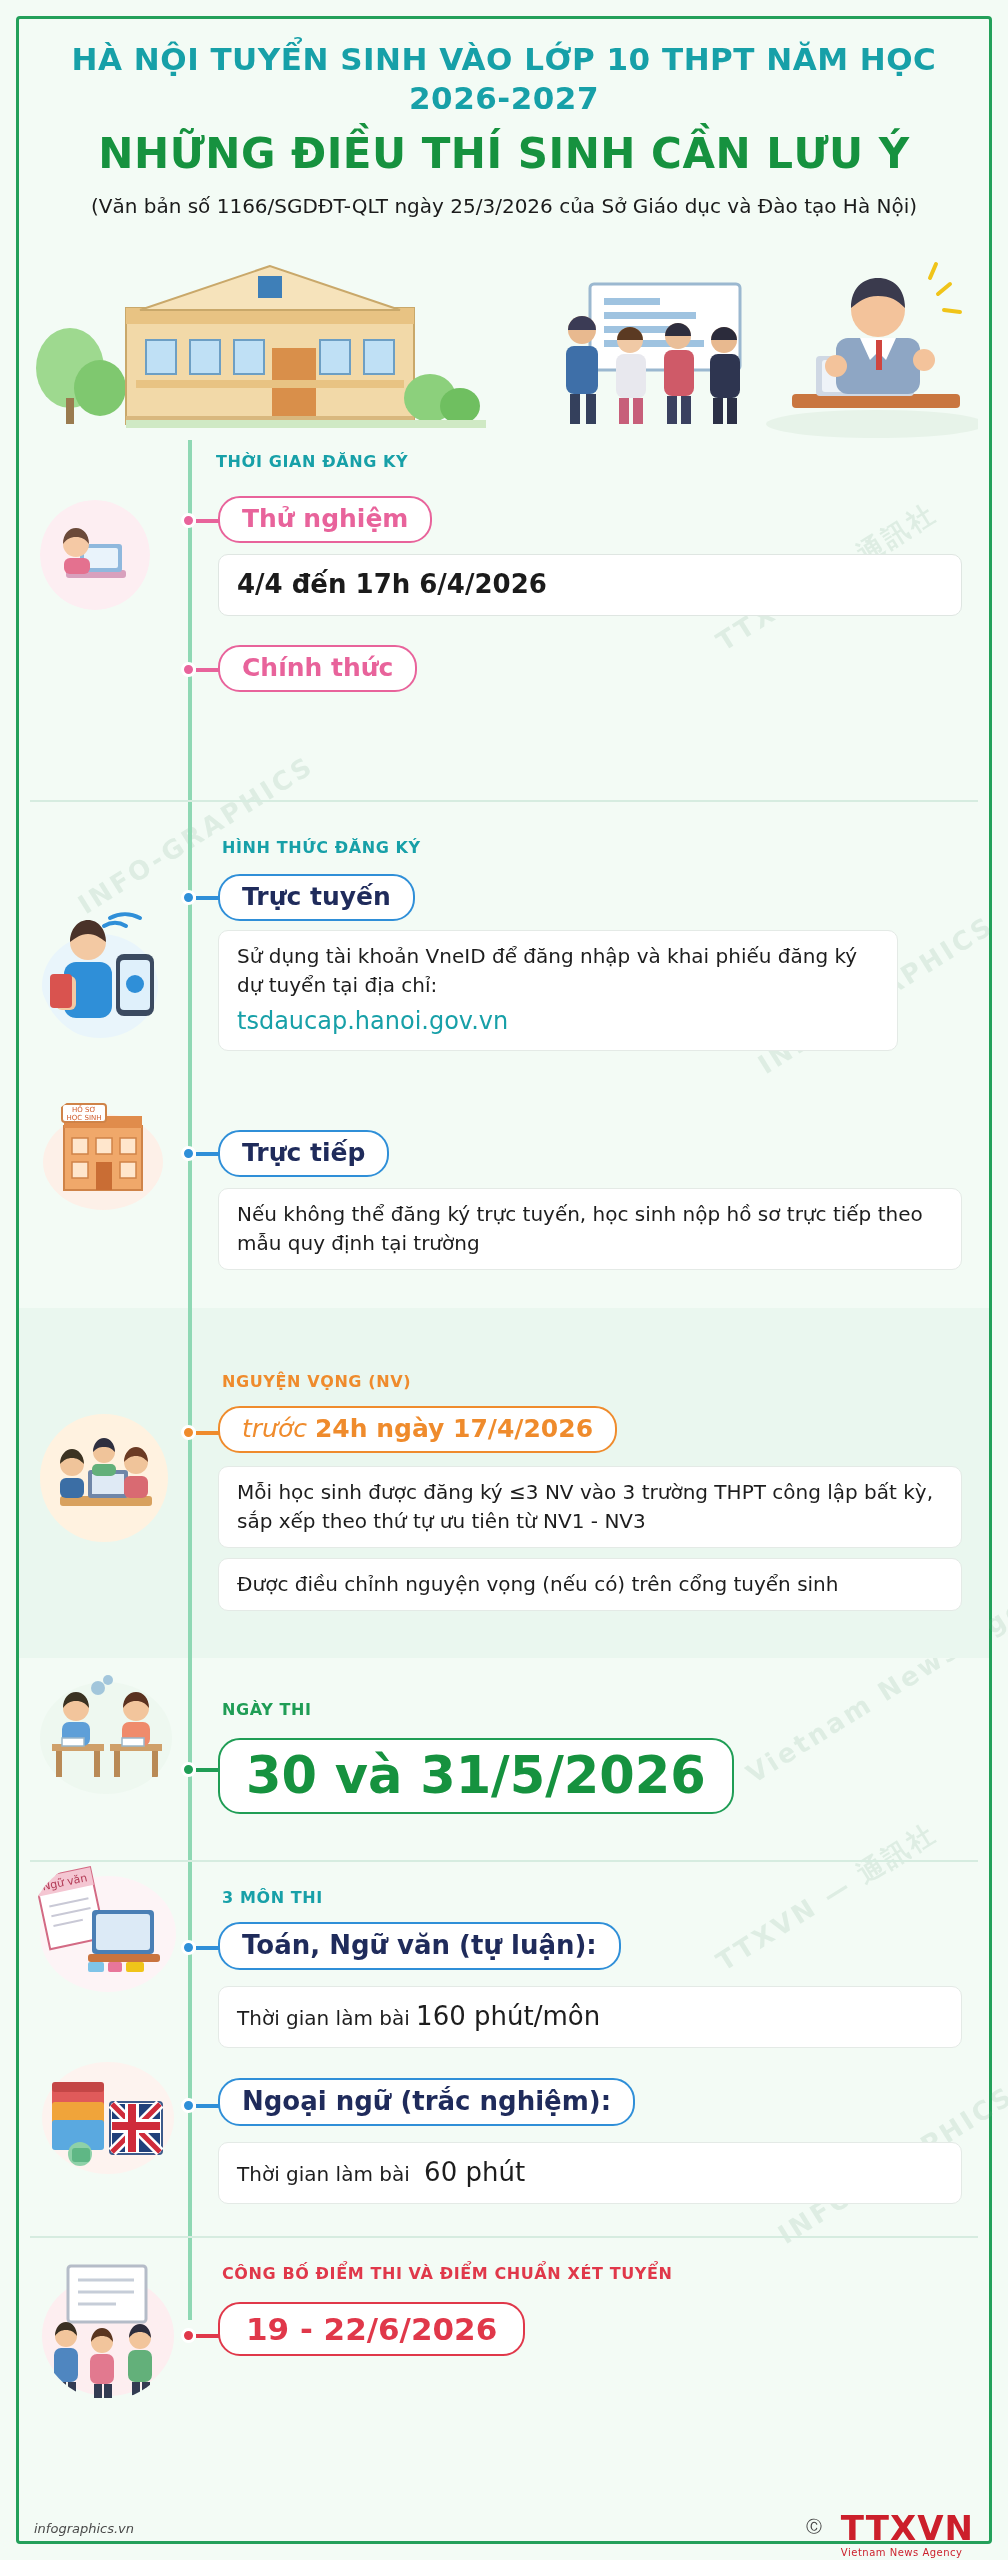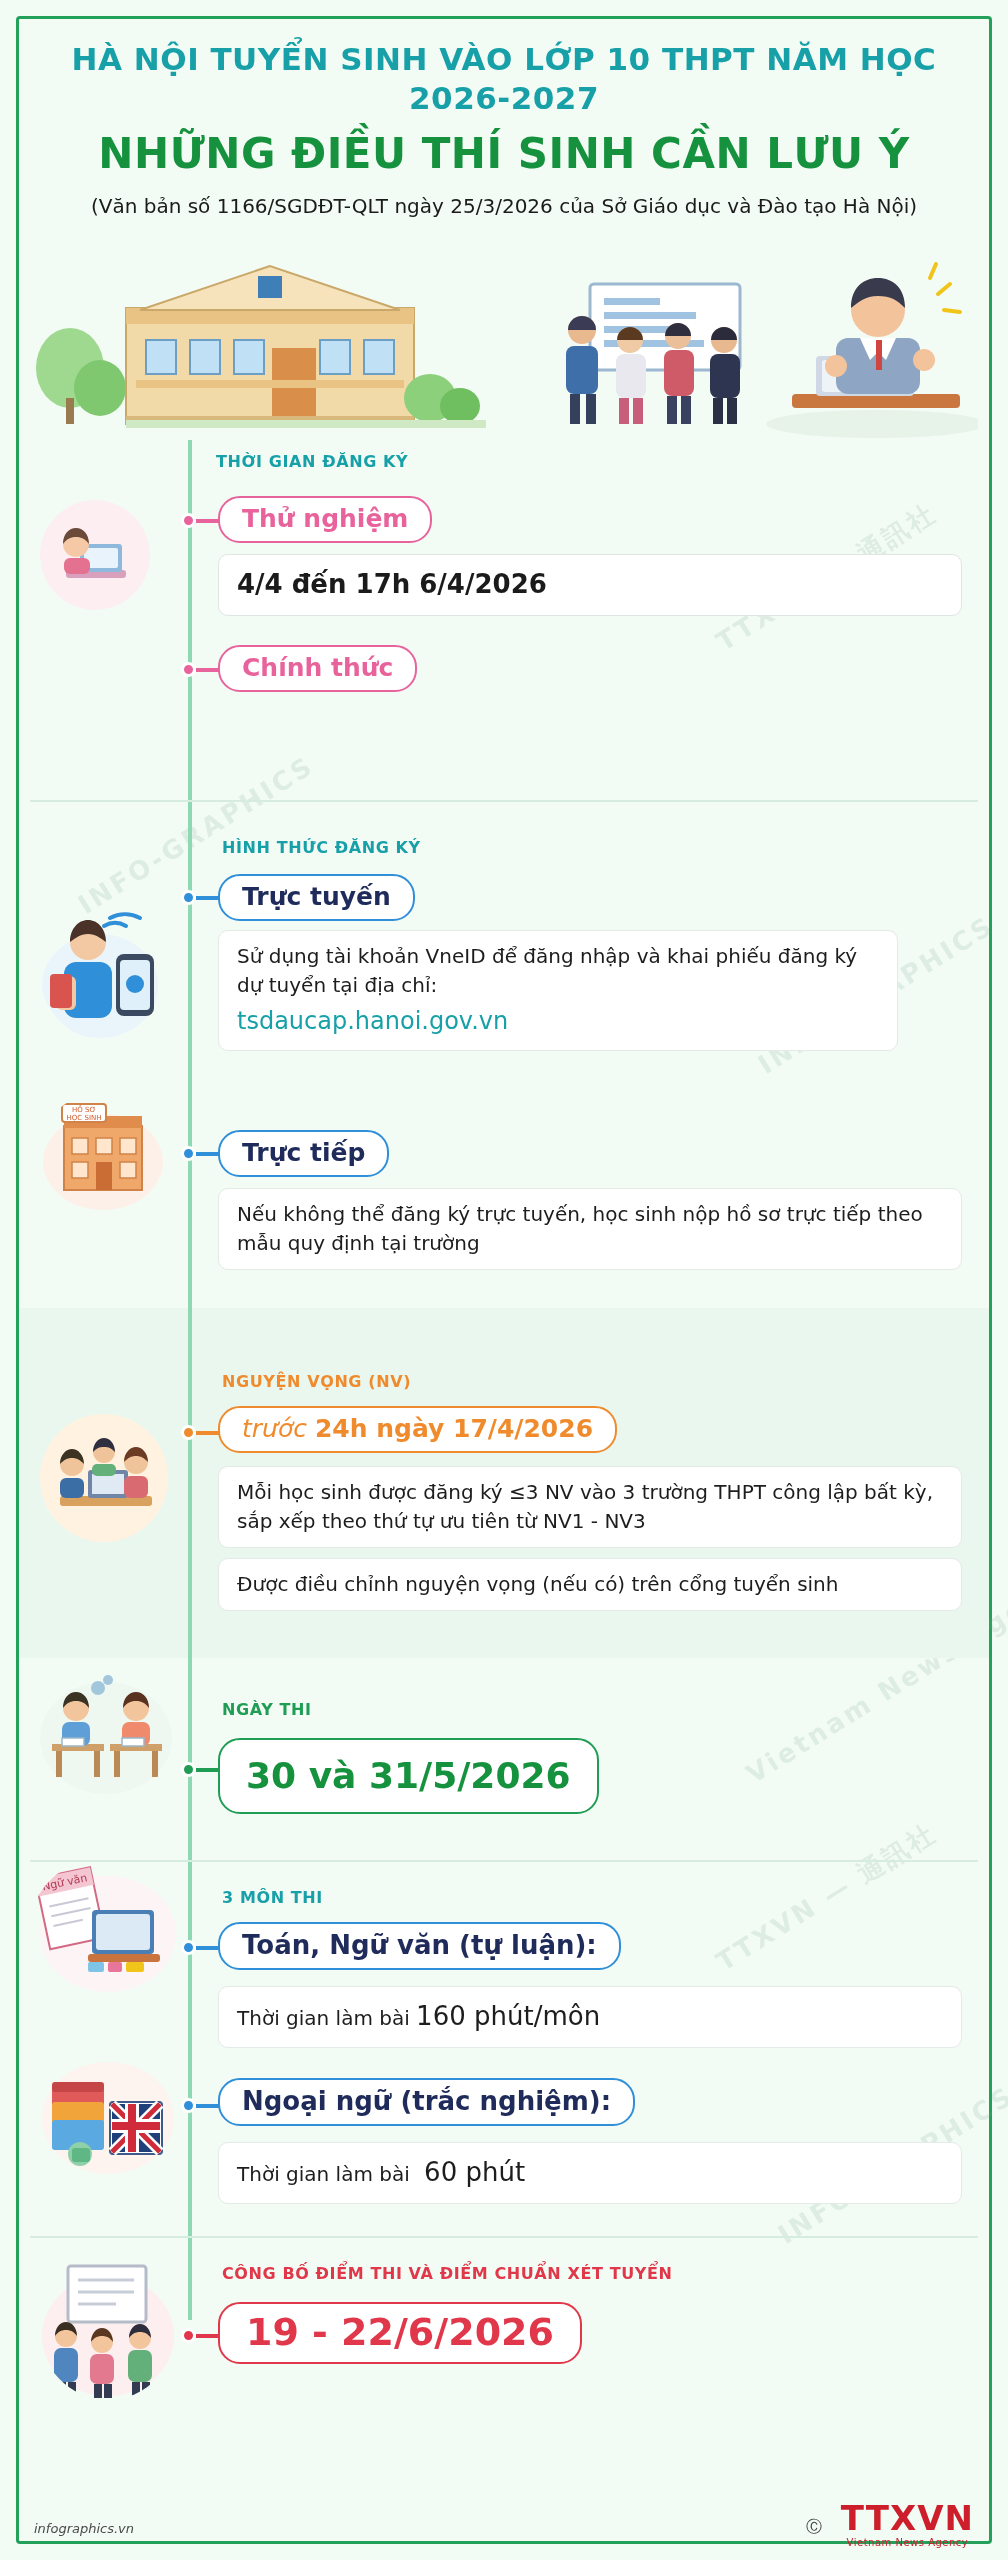--- a/index.html
+++ b/index.html
@@ -131,22 +131,22 @@
   }
   .footer-url {
     position: absolute;
     left: 34px; bottom: 24px;
     font-style: italic;
     font-size: 13px;
     color: #4a4a4a;
   }
   .footer-logo {
     position: absolute;
-    right: 34px; bottom: 12px;
-    text-align: center;
+    right: 34px; bottom: 2px;
+    text-align: left;
   }
   .ttxvn {
     font-size: 34px;
     font-weight: bold;
     color: #cc1f2b;
     letter-spacing: 1px;
     line-height: 1;
   }
   .ttxvn-sub {
     font-size: 10px;
@@ -439,21 +439,21 @@
       <g fill="#8fbad6" opacity="0.8">
         <circle cx="62" cy="20" r="7"></circle>
         <circle cx="72" cy="12" r="5"></circle>
       </g>
     </svg>
   </div>
 
   <div class="bullet" style="left:181px; top:1762px; background:#1f9d55;"></div>
   <div class="connector" style="left:196px; top:1768px; width:24px; background:#1f9d55;"></div>
   <div class="section" style="left:218px; top:1738px;">
-    <div class="pill" style="border-color:#1f9d55; color:#16923f; font-size:36px; padding:16px 26px;">30 và 31/5/2026</div>
+    <div class="pill" style="border-color:#1f9d55; color:#16923f; font-size:51px; padding:8px 26px;">30 và 31/5/2026</div>
   </div>
 
   <div class="divider" style="top:1860px;"></div>
 
   <div class="section" style="left:222px; top:1888px; width:760px;">
     <div class="sec-head" style="color:#17a0a8;">3 MÔN THI</div>
   </div>
 
   <div class="icon-circle" style="left:30px; top:1858px; width:150px; height:140px;">
     <svg width="150" height="140" viewBox="0 0 150 140">
@@ -548,21 +548,21 @@
       <path d="M91 88c0-8 5-14 11-14s11 6 11 14c-3-4-6-6-11-6s-8 2-11 6z" fill="#2d2d3d"></path>
       <rect x="90" y="100" width="24" height="32" rx="7" fill="#63b07a"></rect>
       <rect x="94" y="132" width="8" height="16" fill="#333b52"></rect>
       <rect x="104" y="132" width="8" height="16" fill="#333b52"></rect>
     </svg>
   </div>
 
   <div class="bullet" style="left:181px; top:2328px; background:#e0384a;"></div>
   <div class="connector" style="left:196px; top:2334px; width:24px; background:#e0384a;"></div>
   <div class="section" style="left:218px; top:2302px;">
-    <div class="pill" style="border-color:#e0384a; color:#e0384a; font-size:38px; padding:8px 26px;">19 - 22/6/2026</div>
+    <div class="pill" style="border-color:#e0384a; color:#e0384a; font-size:31px; padding:8px 26px;">19 - 22/6/2026</div>
   </div>
 
   <div class="footer">
     <div class="footer-url">infographics.vn</div>
     <div class="copy-mark">Ⓒ</div>
     <div class="footer-logo">
       <div class="ttxvn">TTXVN</div>
       <div class="ttxvn-sub">Vietnam News Agency</div>
     </div>
   </div>

